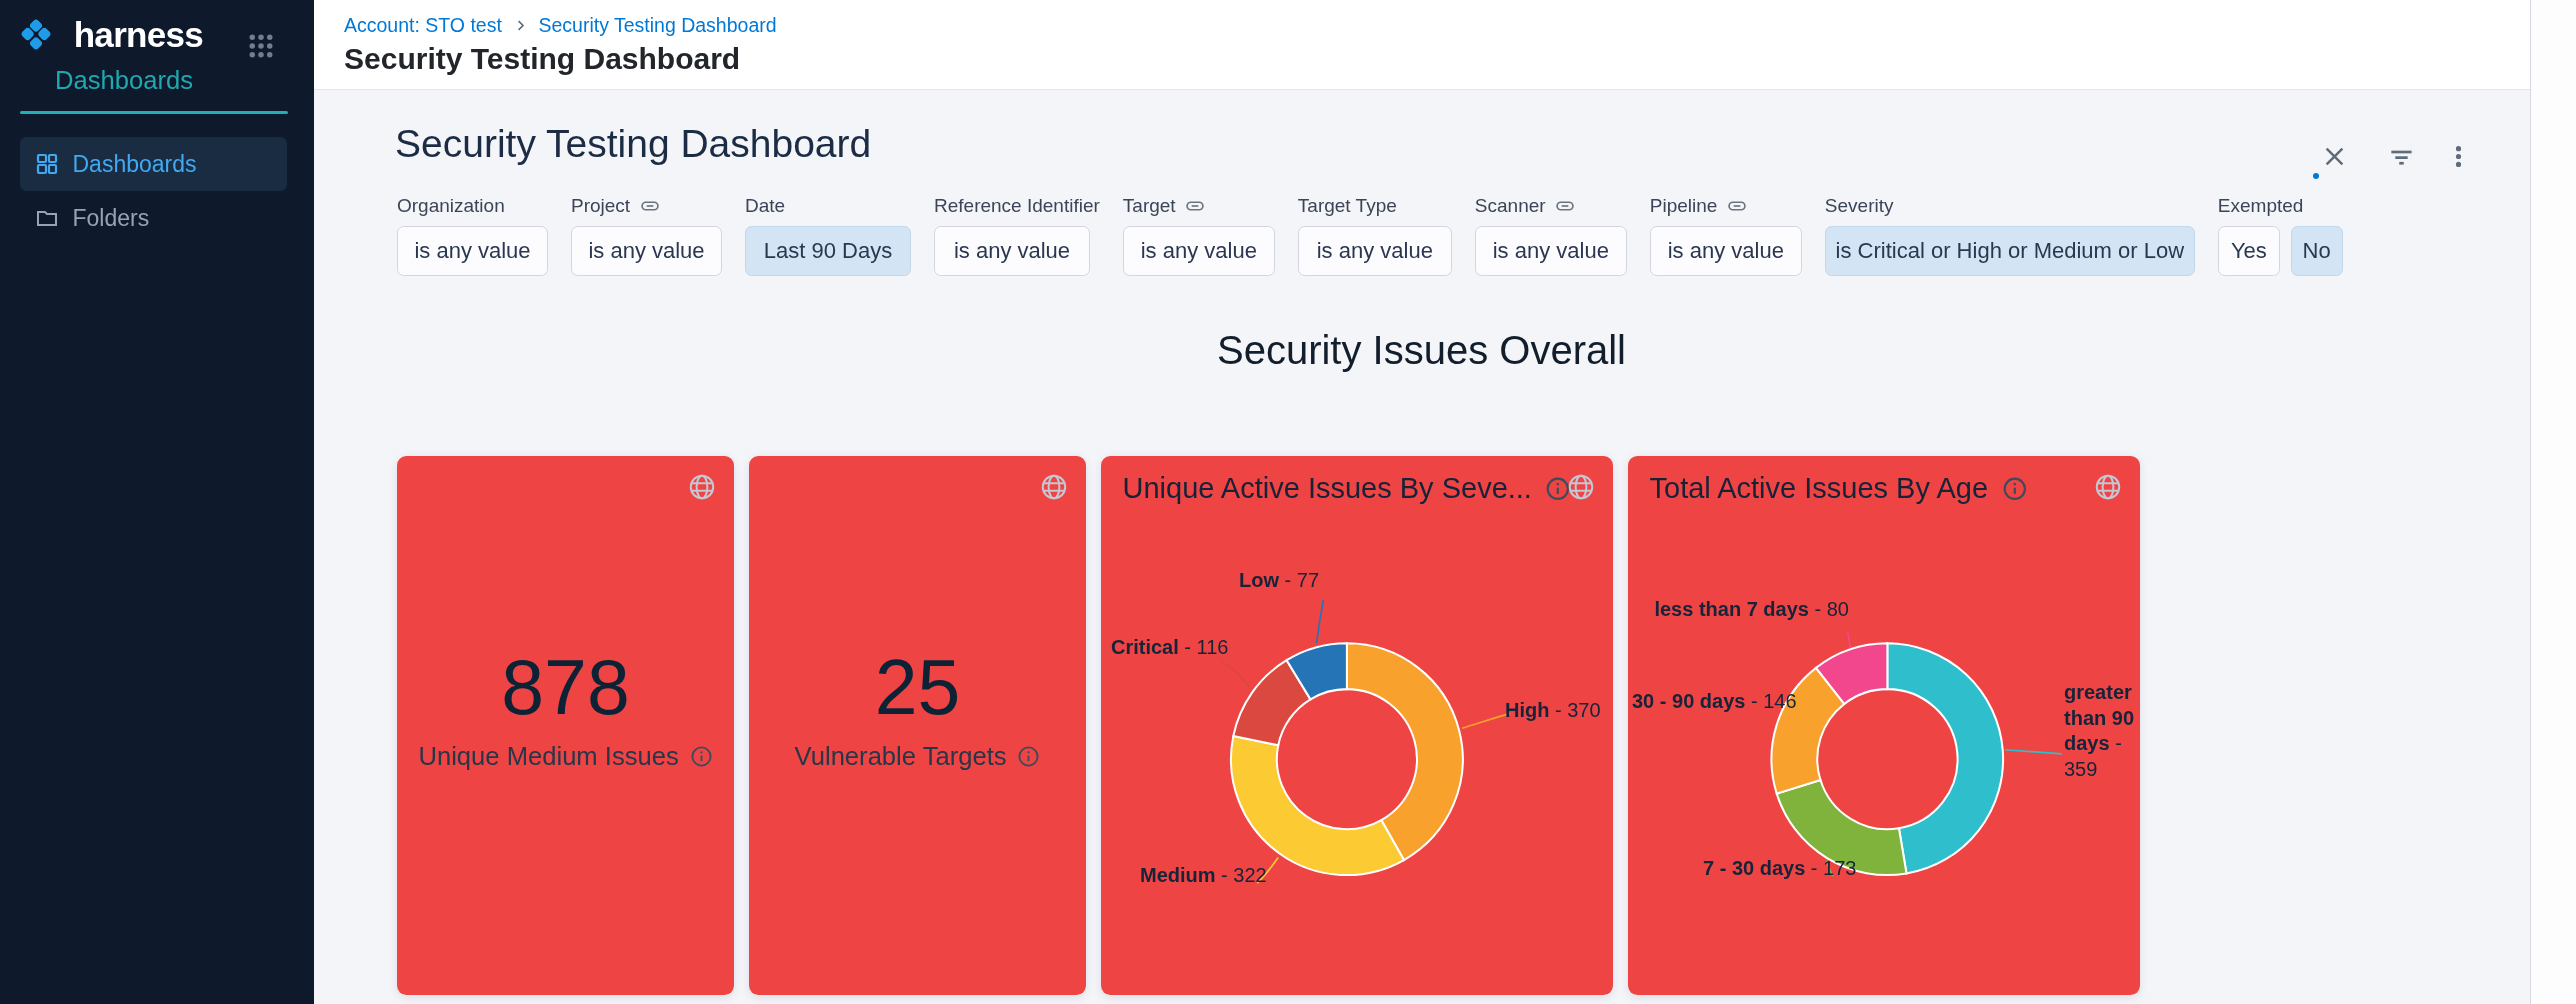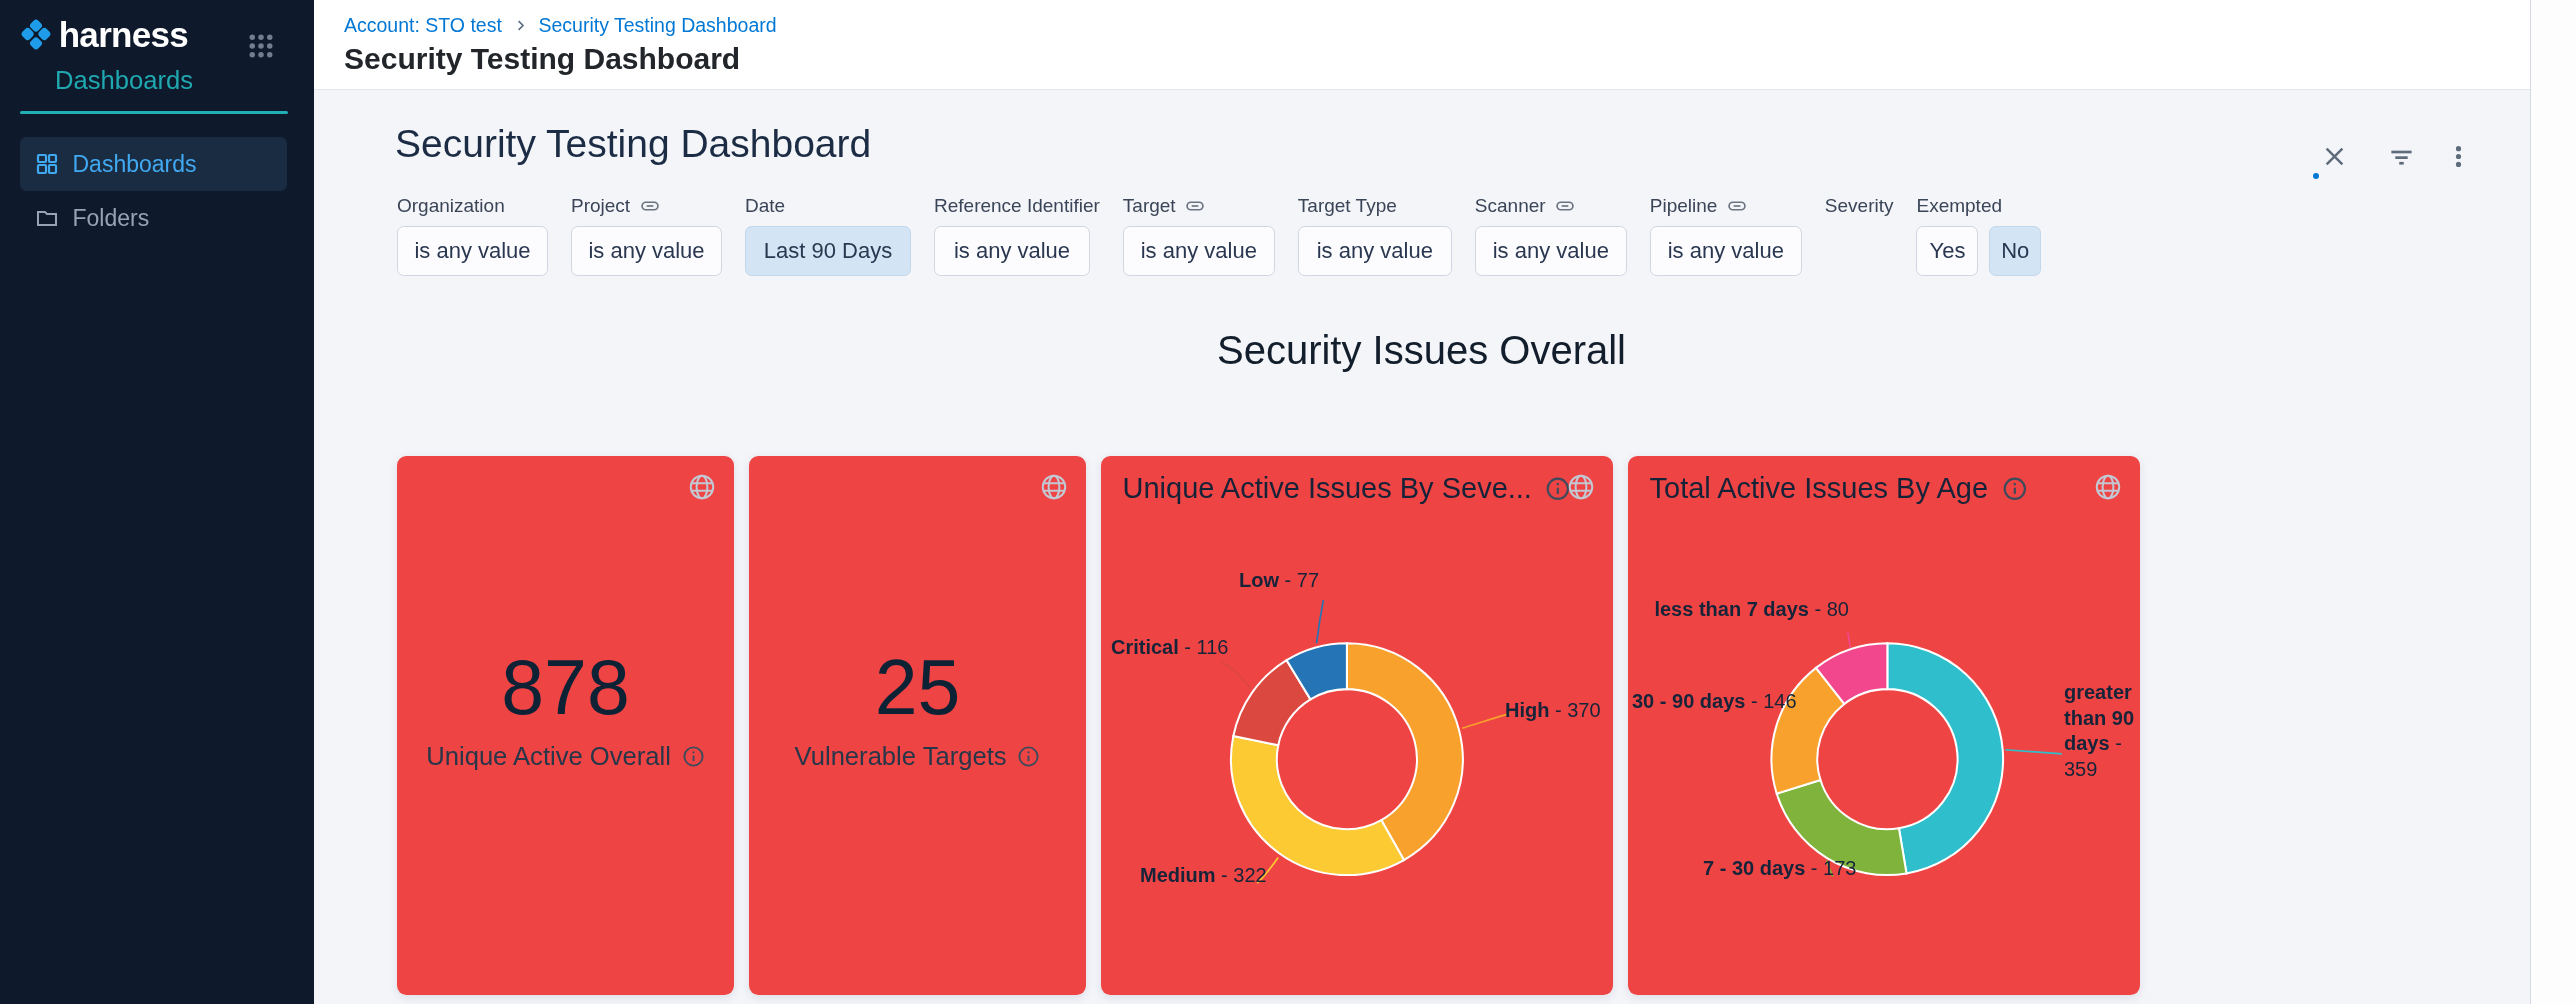--- a/index.html
+++ b/index.html
@@ -2,21 +2,21 @@
 <html style="font-size:10.8px"><head>
 <meta charset="utf-8">
 <style>
   * { margin:0; padding:0; box-sizing:border-box; }
   html,body { width:2576px; height:1005px; }
   body { font-family:"Liberation Sans","DejaVu Sans",sans-serif; }
   .app { position:relative; width:2576px; height:1005px; background:#F4F5F9; overflow:hidden; }
 
   
   .sidebar { position:absolute; left:0; top:0; width:314px; height:1005px; background:#0E1A2B; z-index:10; }
-  .logo-row { position:relative; padding:15px 0 0 20px; display:flex; align-items:center; }
+  .logo-row { position:relative; padding:15px 0 0 20px; display:flex; align-items:center;gap:15px; }
   .brand { color:#fff; font-size:35px; font-weight:700; letter-spacing:-0.7px; margin-left:6.7px; }
   .grid9 { position:absolute; right:38px; top:31px; }
   .product { color:#1FA8B0; font-size:25.6px; font-weight:500; margin:10.8px 0 0 55px; }
   .side-divider { margin:16px 0 0 20px; width:268px; height:3.4px; background:#21AEB5; border-radius:2px; }
   .nav { margin-top:23px; }
   .nav-item { display:flex; align-items:center; width:267px; height:54px; margin-left:19.5px; border-radius:6.7px;
               padding-left:15.5px; font-size:23px; color:#97A3B3; cursor:pointer; }
   .nav-item.active { background:#1A2C42; color:#41A9F1; }
   .nav-item .nicon { display:flex; margin-right:13.5px; }
 
@@ -242,20 +242,21 @@
                 <line x1="8" y1="12" x2="16" y2="12"></line>
               </svg>
             </span>
           </div>
           <div class="fchip" style="width: 152px;">is any value</div>
         </div>
         <div class="fgroup">
           <div class="flabel-row">
             <span class="flabel">Severity</span>
           </div>
+          <div class="fchip sel" style="width: 370px;">is Critical or High or Medium or Low</div>
         </div>
         <div class="fgroup">
           <div class="flabel-row">
             <span class="flabel">Exempted</span>
           </div>
           <div class="fbtns">
             <div class="fchip" style="width: 62px;">Yes</div>
             <div class="fchip sel" style="width: 52px;">No</div>
           </div>
         </div>
@@ -266,21 +267,21 @@
     <div class="cards" id="cards">
         <div class="card metric">
           <span class="globe"><svg width="30" height="30" viewBox="0 0 24 24" fill="none" stroke="#C2C9D4" stroke-width="1.6">
               <circle cx="12" cy="12" r="9"></circle>
               <ellipse cx="12" cy="12" rx="4.3" ry="9"></ellipse>
               <line x1="3.5" y1="9" x2="20.5" y2="9"></line>
               <line x1="3.5" y1="15" x2="20.5" y2="15"></line>
             </svg></span>
           <div class="metric-value">878</div>
           <div class="metric-label">
-            <span>Unique Active Overall</span>
+            <span>Unique Medium Issues</span>
             <span style="display: flex;">
               <svg width="23" height="23" viewBox="0 0 24 24" fill="none" stroke="#3D4B5C" stroke-width="2">
                 <circle cx="12" cy="12" r="9.5"></circle>
                 <line x1="12" y1="11" x2="12" y2="16.8"></line>
                 <circle cx="12" cy="7.6" r="1.2" fill="#3D4B5C" stroke="none"></circle>
               </svg>
             </span>
           </div>
         </div>
         <div class="card metric">

